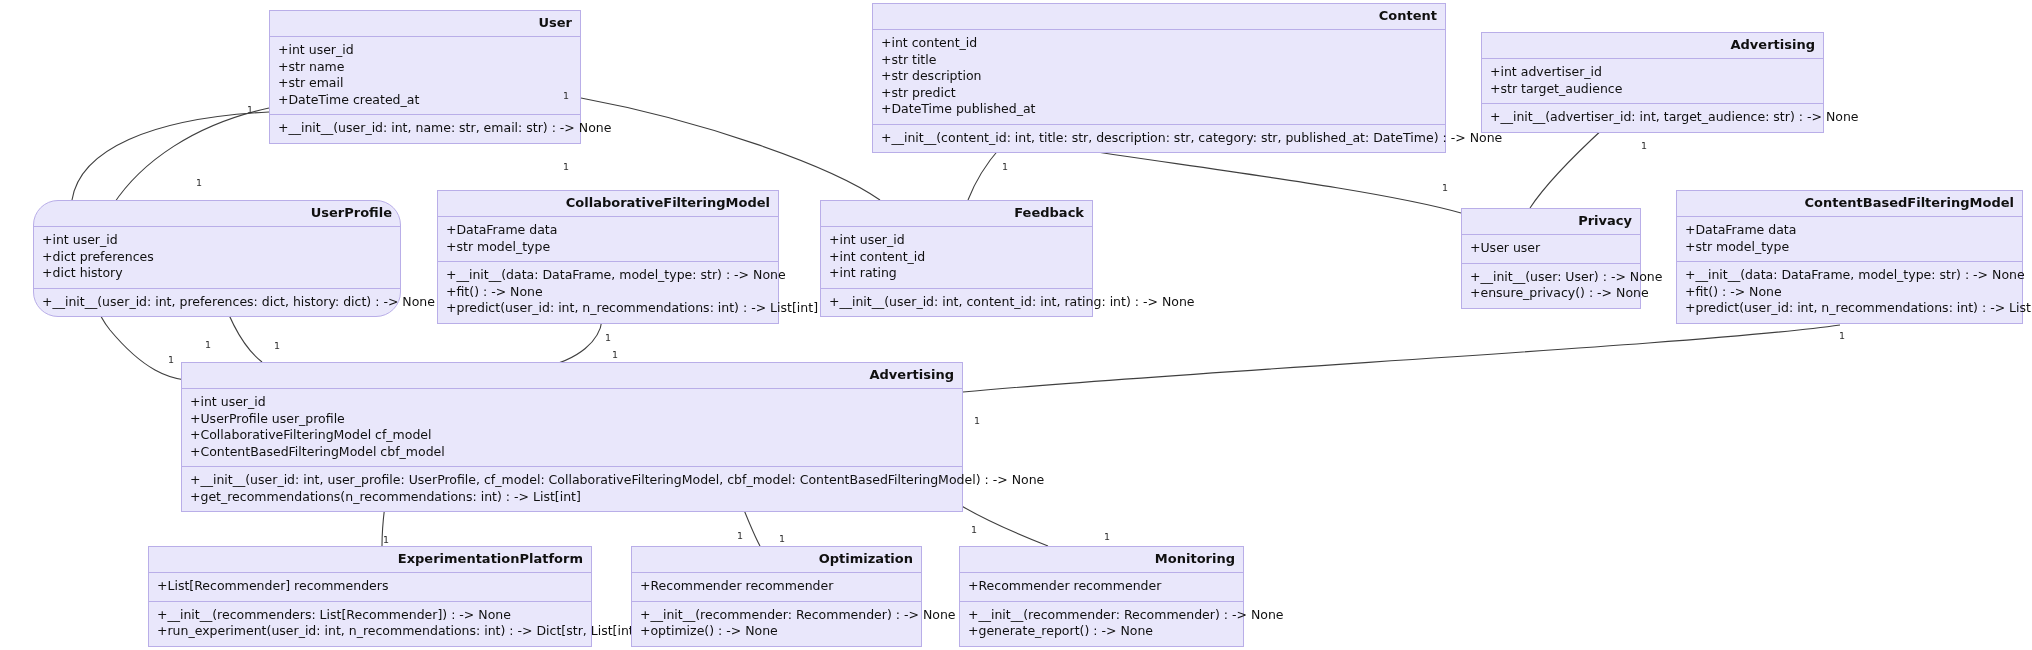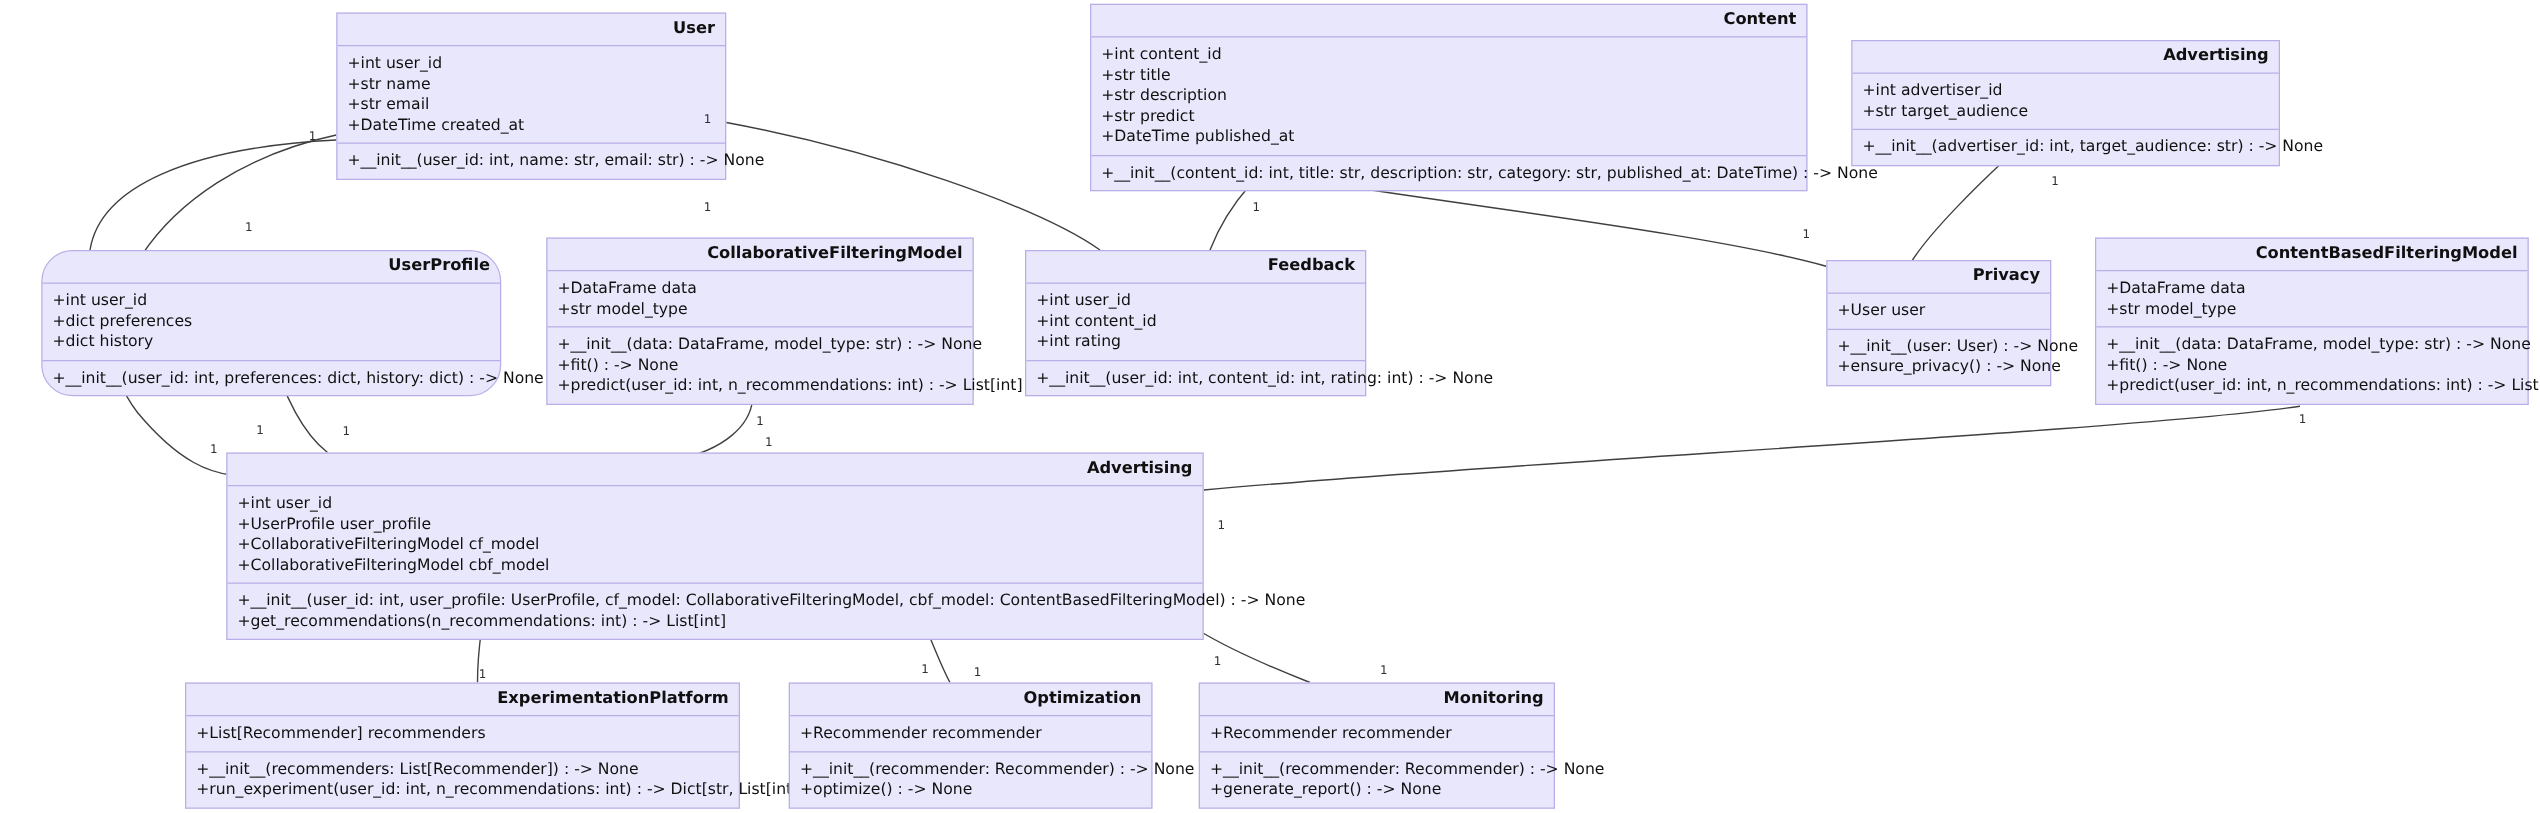--- a/index.html
+++ b/index.html
@@ -173,21 +173,21 @@
           <div class="uml-row">+fit() : -&gt; None</div>
           <div class="uml-row">+predict(user_id: int, n_recommendations: int) : -&gt; List[int]</div>
         </div>
       </div>
       <div class="uml-class" style="left: 181px; top: 362px; width: 782px;">
         <div class="uml-title">Advertising</div>
         <div class="uml-attrs">
           <div class="uml-row">+int user_id</div>
           <div class="uml-row">+UserProfile user_profile</div>
           <div class="uml-row">+CollaborativeFilteringModel cf_model</div>
-          <div class="uml-row">+CollaborativeFilteringModel cbf_model</div>
+          <div class="uml-row">+ContentBasedFilteringModel cbf_model</div>
         </div>
         <div class="uml-methods">
           <div class="uml-row">+__init__(user_id: int, user_profile: UserProfile, cf_model: CollaborativeFilteringModel, cbf_model: ContentBasedFilteringModel) : -&gt; None</div>
           <div class="uml-row">+get_recommendations(n_recommendations: int) : -&gt; List[int]</div>
         </div>
       </div>
       <div class="uml-class" style="left: 148px; top: 546px; width: 444px;">
         <div class="uml-title">ExperimentationPlatform</div>
         <div class="uml-attrs">
           <div class="uml-row">+List[Recommender] recommenders</div>

